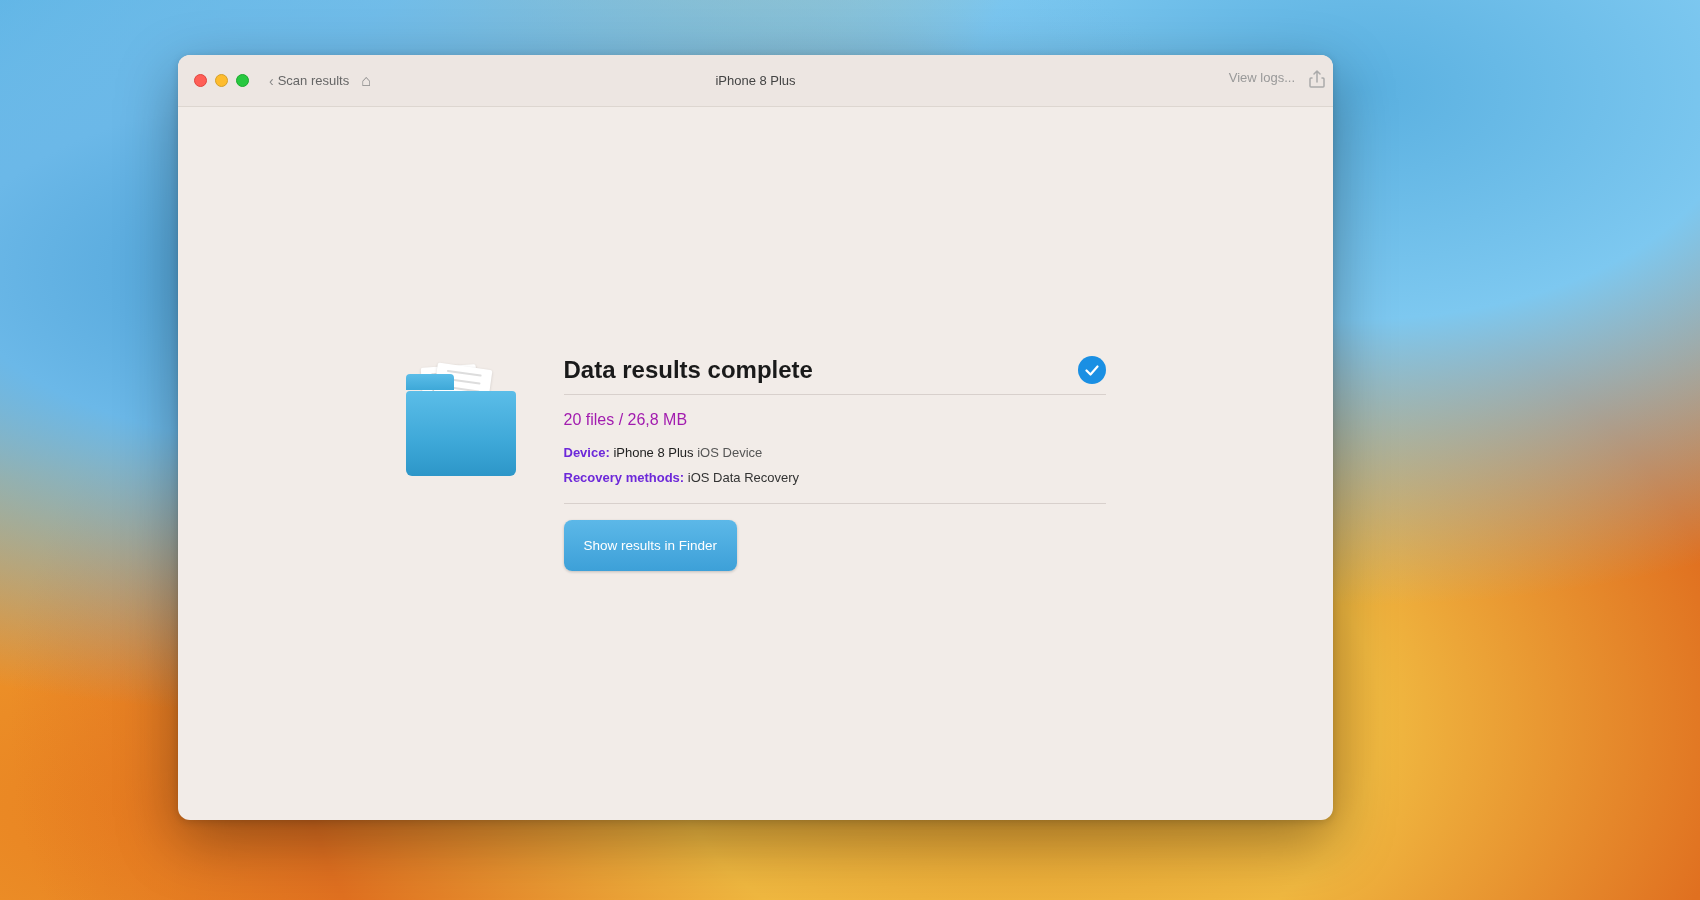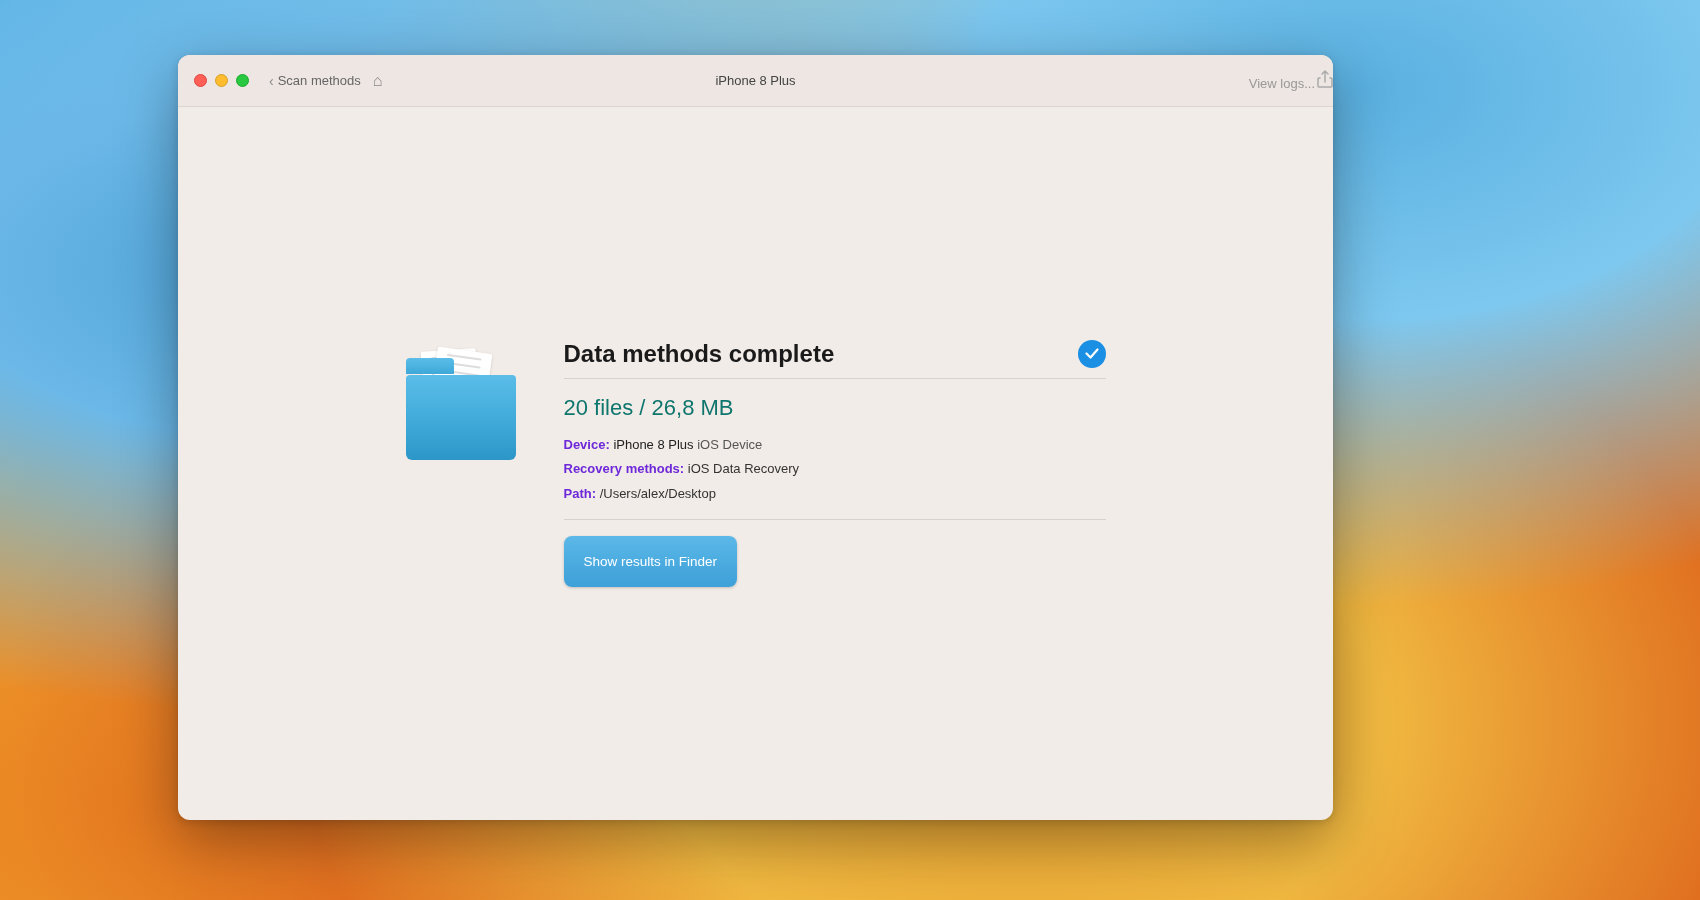--- a/index.html
+++ b/index.html
@@ -92,24 +92,24 @@
       position: absolute;
       left: 50%;
       transform: translateX(-50%);
       font-size: 13px;
       font-weight: 500;
       color: #444;
     }
 
     .titlebar-right {
       position: absolute;
-      right: 0;
-      display: flex;
-      align-items: flex-end;
-      gap: 2px;
+      right: 8px;
+      display: flex;
+      align-items: flex-start;
+      gap: 14px;
     }
 
     .view-logs-btn {
       font-size: 13px;
       color: #999;
       cursor: pointer;
       background: none;
       border: none;
     }
 
@@ -234,23 +234,23 @@
       flex-shrink: 0;
     }
 
     .divider {
       height: 1px;
       background: #d8d0cc;
       margin-bottom: 16px;
     }
 
     .file-count {
-      font-size: 22px;
+      font-size: 16px;
       font-weight: 500;
-      color: #0f766e;
+      color: #a21caf;
       margin-bottom: 14px;
     }
 
     .detail-row {
       font-size: 13px;
       color: #333;
       margin-bottom: 5px;
       line-height: 1.5;
     }
 
@@ -292,21 +292,21 @@
 
   <div class="titlebar">
     <div class="traffic-lights">
       <div class="traffic-light close"></div>
       <div class="traffic-light minimize"></div>
       <div class="traffic-light maximize"></div>
     </div>
 
     <div class="nav-back">
       <span class="chevron">‹</span>
-      <span>Scan methods</span>
+      <span>Scan results</span>
     </div>
 
     <div class="home-icon-wrap">
       <span>⌂</span>
     </div>
 
     <div class="titlebar-title">iPhone 8 Plus</div>
 
     <div class="titlebar-right">
       <button class="view-logs-btn">View logs...</button>
@@ -334,21 +334,21 @@
             <span class="paper-line"></span>
             <span class="paper-line"></span>
           </div>
         </div>
         <div class="folder-tab"></div>
         <div class="folder-body"></div>
       </div>
 
       <div class="result-info">
         <div class="result-header">
-          <h1 class="result-title">Data methods complete</h1>
+          <h1 class="result-title">Data results complete</h1>
           <div class="check-badge">
             <svg width="14" height="11" viewBox="0 0 14 11" fill="none" xmlns="http://www.w3.org/2000/svg">
               <path d="M1.5 5.5L5.5 9.5L12.5 1.5" stroke="white" stroke-width="2.2" stroke-linecap="round" stroke-linejoin="round"></path>
             </svg>
           </div>
         </div>
 
         <div class="divider"></div>
 
         <div class="file-count">20 files / 26,8 MB</div>
@@ -359,25 +359,20 @@
           <span style="font-weight:500; color:#222;">iPhone 8 Plus</span>
           <span class="value"> <span>iOS Device</span></span>
         </div>
 
         <div class="detail-row">
           <span class="label">Recovery methods:</span>
           <span class="value"> </span>
           <span>iOS Data Recovery</span>
         </div>
 
-        <div class="detail-row">
-          <span class="label">Path:</span>
-          <span class="value"> </span>
-          <span>/Users/alex/Desktop</span>
-        </div>
 
         <div class="divider2"></div>
 
         <button class="show-finder-btn">Show results in Finder</button>
       </div>
 
     </div>
   </div>
 </div>
 

